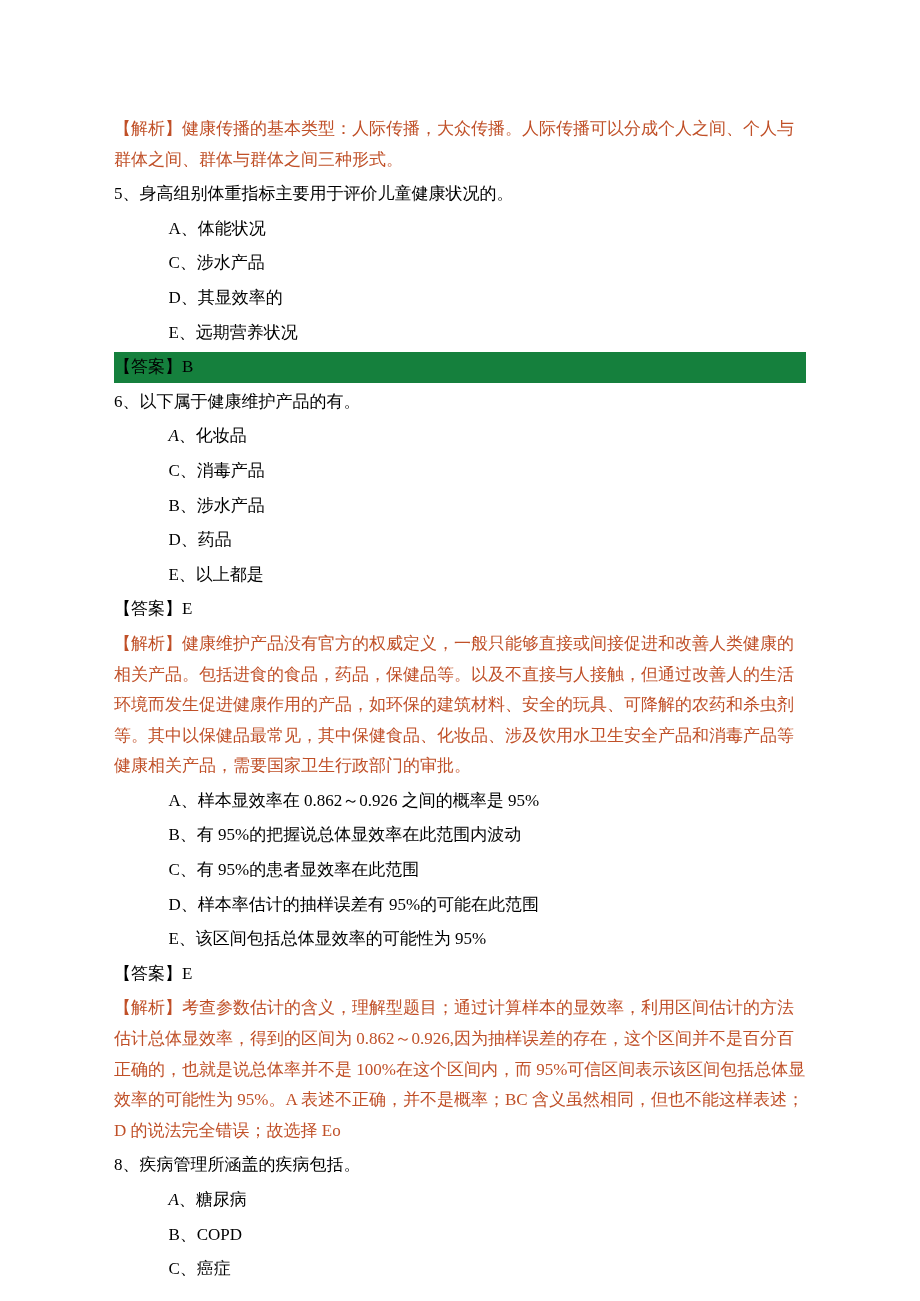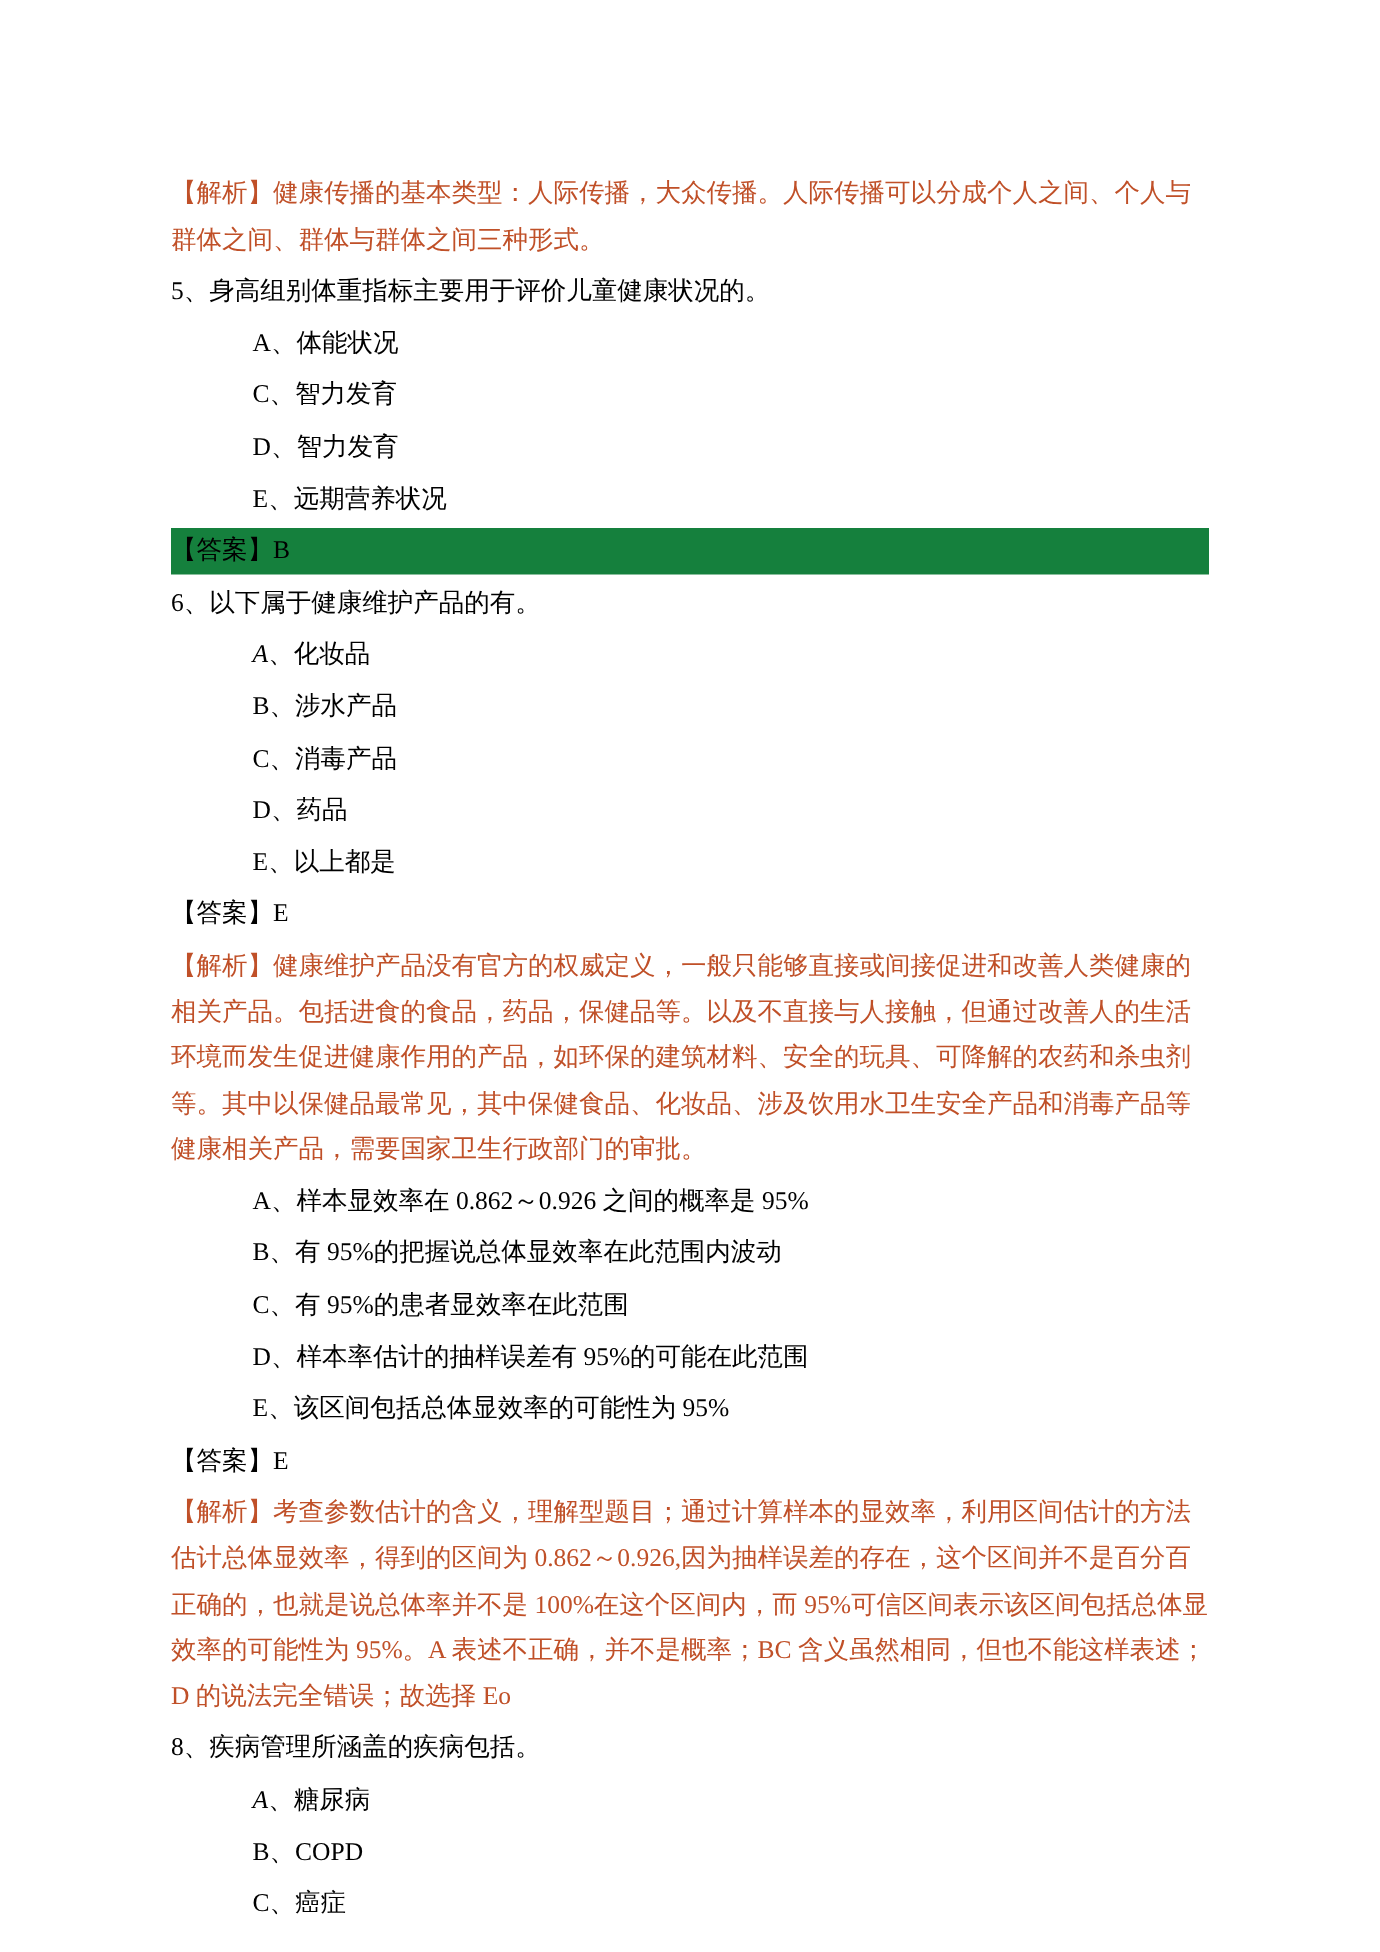--- a/index.html
+++ b/index.html
@@ -46,29 +46,29 @@
 </style>
 </head>
 <body>
 
 <div class="page">
 
   <p class="analysis">【解析】健康传播的基本类型：人际传播，大众传播。人际传播可以分成个人之间、个人与群体之间、群体与群体之间三种形式。</p>
 
   <p class="question">5、身高组别体重指标主要用于评价儿童健康状况的。</p>
   <p class="option">A、体能状况</p>
-  <p class="option">C、智力发育</p>
-  <p class="option">D、智力发育</p>
+  <p class="option">C、涉水产品</p>
+  <p class="option">D、其显效率的</p>
   <p class="option">E、远期营养状况</p>
   <p><span class="answer-highlight">【答案】B</span></p>
 
   <p class="question">6、以下属于健康维护产品的有。</p>
   <p class="option"><span class="italic-prefix">A</span><span>、化妆品</span></p>
+  <p class="option">C、消毒产品</p>
   <p class="option">B、涉水产品</p>
-  <p class="option">C、消毒产品</p>
   <p class="option">D、药品</p>
   <p class="option">E、以上都是</p>
   <p class="answer-plain">【答案】E</p>
   <p class="analysis">【解析】健康维护产品没有官方的权威定义，一般只能够直接或间接促进和改善人类健康的相关产品。包括进食的食品，药品，保健品等。以及不直接与人接触，但通过改善人的生活环境而发生促进健康作用的产品，如环保的建筑材料、安全的玩具、可降解的农药和杀虫剂等。其中以保健品最常见，其中保健食品、化妆品、涉及饮用水卫生安全产品和消毒产品等健康相关产品，需要国家卫生行政部门的审批。</p>
 
   <p class="option">A、样本显效率在 0.862～0.926 之间的概率是 95%</p>
   <p class="option">B、有 95%的把握说总体显效率在此范围内波动</p>
   <p class="option">C、有 95%的患者显效率在此范围</p>
   <p class="option">D、样本率估计的抽样误差有 95%的可能在此范围</p>
   <p class="option">E、该区间包括总体显效率的可能性为 95%</p>

